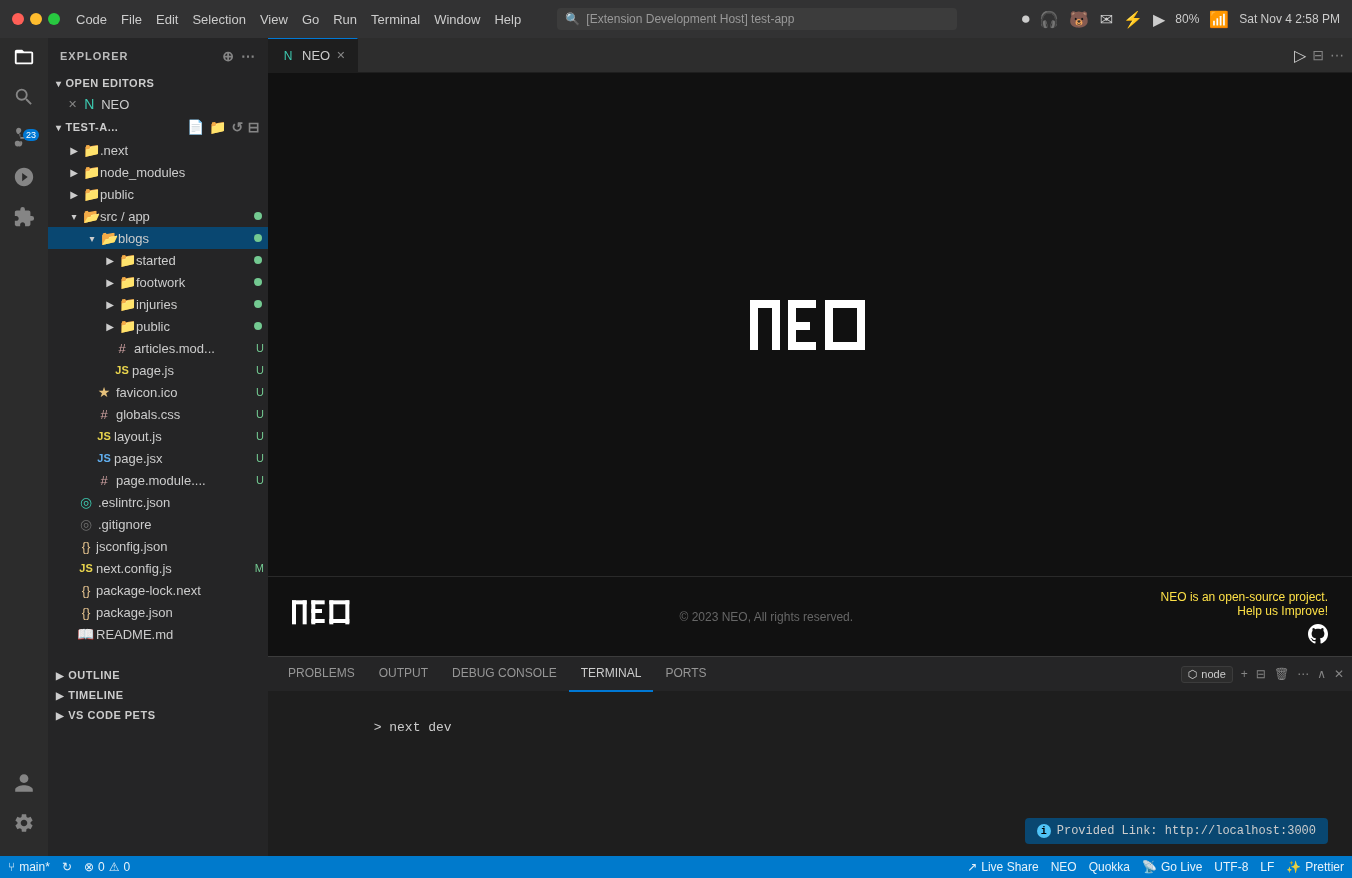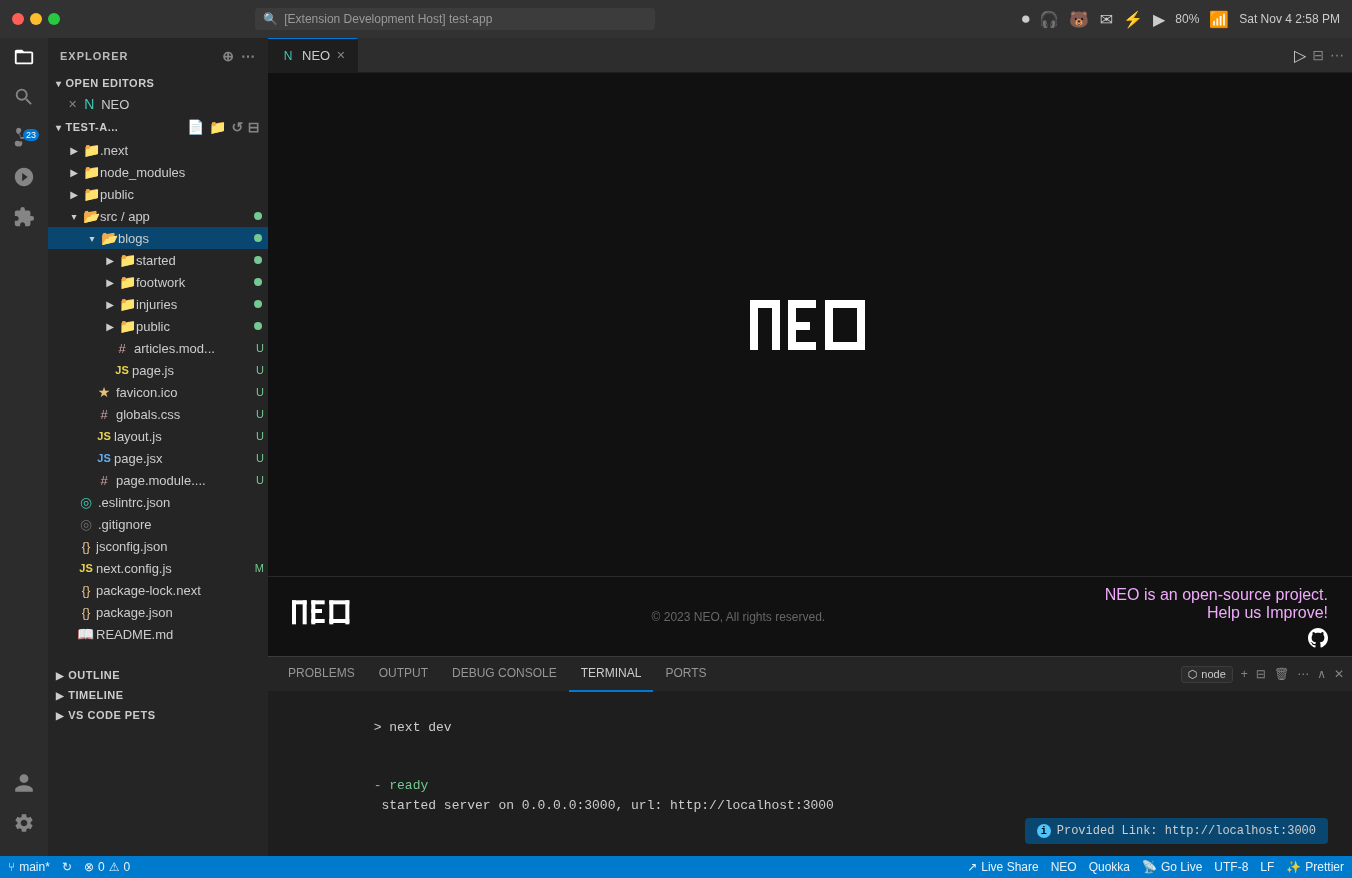--- a/index.html
+++ b/index.html
@@ -290,22 +290,22 @@
       padding: 0 24px;
       justify-content: space-between;
     }
     .footer-logo { }
     .footer-center {
       color: #666;
       font-size: 12px;
     }
     .footer-right {
       text-align: right;
-      color: #f0abfc;
-      font-size: 16px;
+      color: #fde047;
+      font-size: 12px;
     }
     .footer-right .github-icon {
       margin-top: 6px;
       display: flex;
       justify-content: flex-end;
     }
 
     
     .terminal-panel {
       height: 200px;
@@ -423,20 +423,32 @@
     }
   </style>
 </head>
 <body>
 
 <div class="titlebar">
   <div class="traffic-lights">
     <div class="traffic-light tl-red"></div>
     <div class="traffic-light tl-yellow"></div>
     <div class="traffic-light tl-green"></div>
+  </div>
+  <div class="menu-items">
+    <span class="menu-item">Code</span>
+    <span class="menu-item">File</span>
+    <span class="menu-item">Edit</span>
+    <span class="menu-item">Selection</span>
+    <span class="menu-item">View</span>
+    <span class="menu-item">Go</span>
+    <span class="menu-item">Run</span>
+    <span class="menu-item">Terminal</span>
+    <span class="menu-item">Window</span>
+    <span class="menu-item">Help</span>
   </div>
   <div class="search-bar">
     <span>🔍</span>
     <span style="font-size:12px;">[Extension Development Host] test-app</span>
   </div>
   <div class="titlebar-right">
     <div class="titlebar-icons">
       <span style="font-size:16px;">⏺</span>
       <span style="font-size:16px;">🎧</span>
       <span style="font-size:16px;">🐻</span>
@@ -781,24 +793,20 @@
             <span>⋯</span>
             <span>∧</span>
             <span>✕</span>
           </div>
         </div>
         <div class="terminal-content" style="position:relative;">
           <div class="term-line">
             <span class="term-prompt">&gt; next dev</span>
           </div>
           <div class="term-line">
-            <span class="term-ready">- ready</span>
-            <span> started server on 0.0.0.0:3000, url: http://localhost:3000</span>
-          </div>
-          <div class="term-line">
             
             
           </div>
 
           <div class="tooltip-info">
             <span style="width:14px;height:14px;background:#4fc3f7;border-radius:50%;display:inline-flex;align-items:center;justify-content:center;color:#000;font-size:10px;font-weight:bold;">i</span>
             <span>Provided Link: http://localhost:3000</span>
           </div>
         </div>
       </div>

